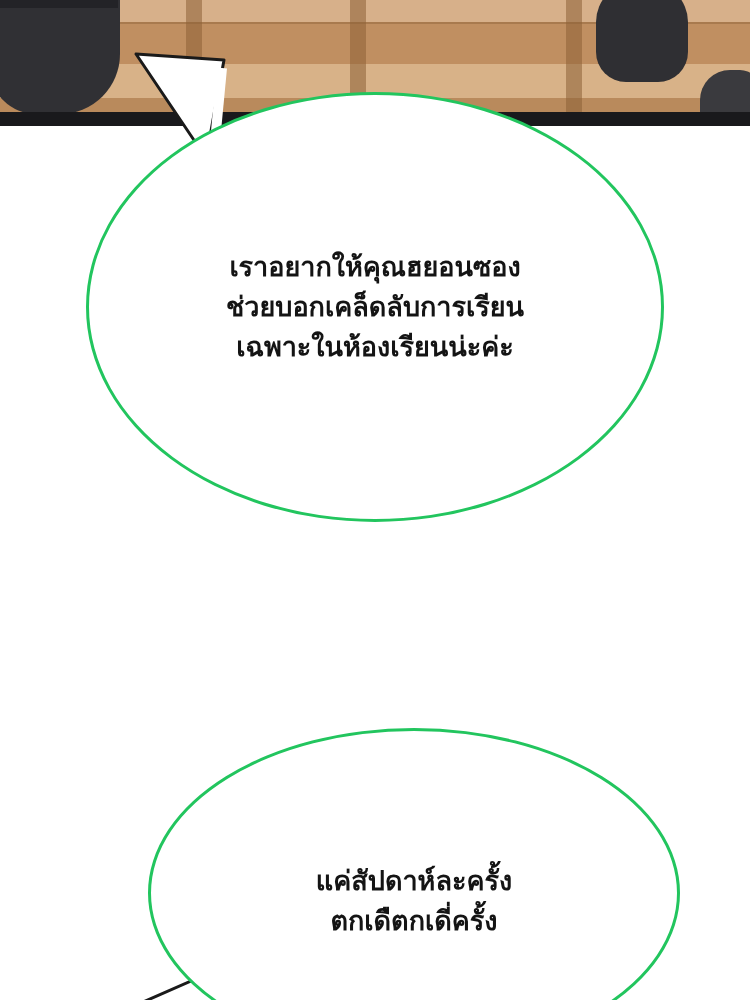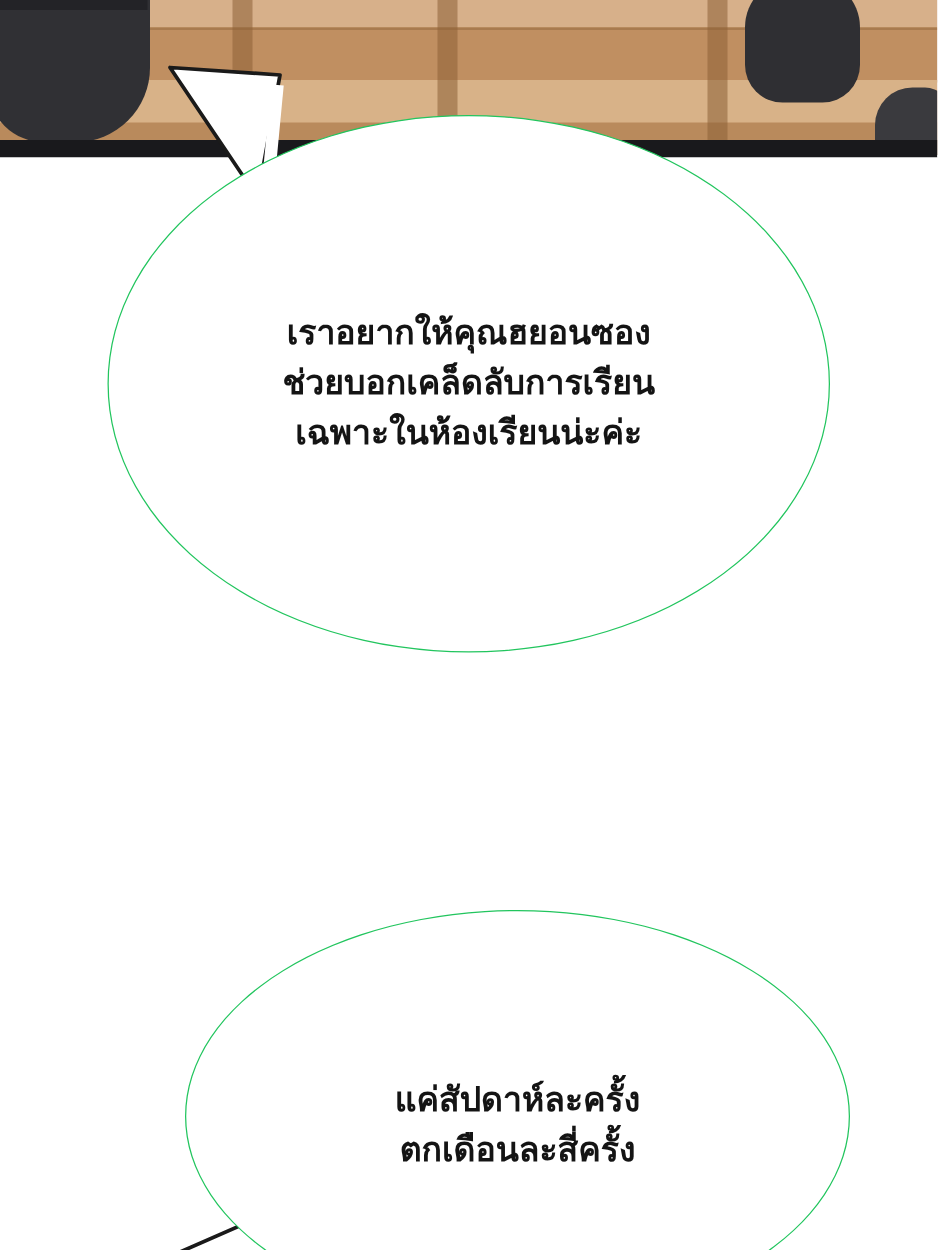--- a/index.html
+++ b/index.html
@@ -109,21 +109,21 @@
     top: 112px;
     width: 750px;
     height: 14px;
     background: #19191c;
   }
 
   
   .balloon {
     position: absolute;
     background: #ffffff;
-    border: 1px solid #22c55e;
+    border: 3px solid #22c55e;
     border-radius: 50%;
     box-sizing: border-box;
     display: flex;
     align-items: center;
     justify-content: center;
     z-index: 3;
   }
   .balloon-text {
     text-align: center;
     color: #141414;
@@ -207,16 +207,16 @@
 เฉพาะในห้องเรียนน่ะค่ะ</div>
   </div>
 
   <svg class="tail" id="tail-2" width="160" height="70" viewBox="0 0 160 70">
     <path d="M120 8 L6 58 L140 56 Z" fill="#ffffff" stroke="#1a1a1a" stroke-width="3" stroke-linejoin="round"></path>
     <path d="M126 10 L140 52" stroke="#ffffff" stroke-width="12"></path>
   </svg>
 
   <div class="balloon" id="balloon-2">
     <div class="balloon-text">แค่สัปดาห์ละครั้ง
-ตกเดือนละสี่ครั้ง</div>
+ตกเดืตกเดี่ครั้ง</div>
   </div>
 
 </div>
 
 </body></html>

